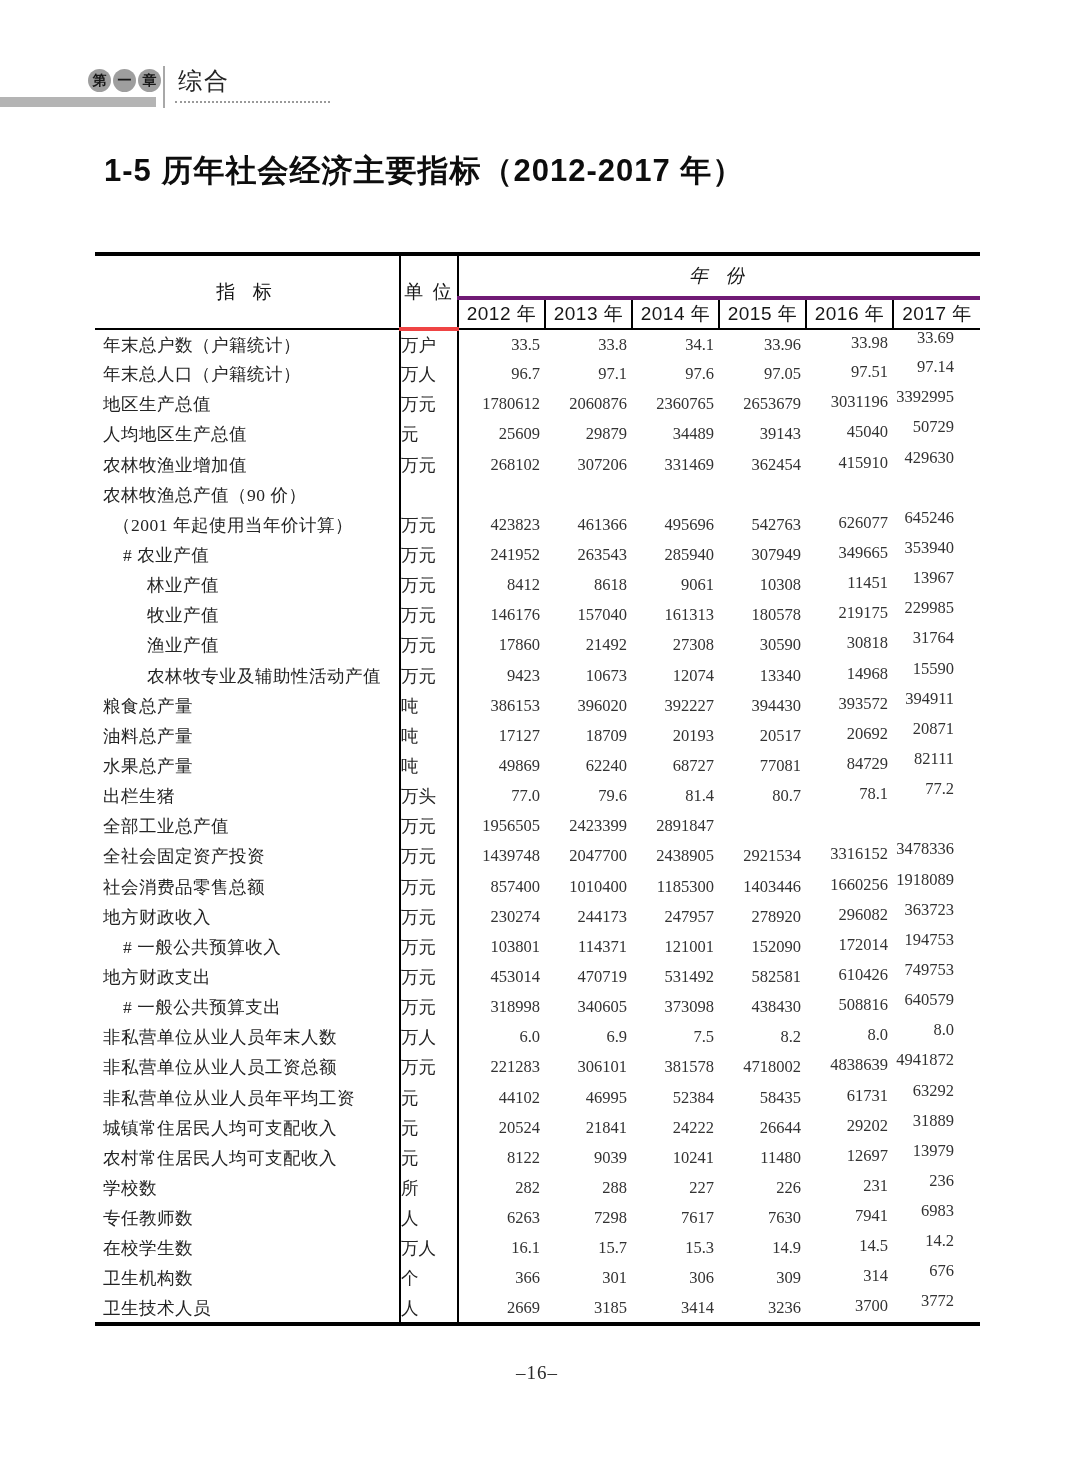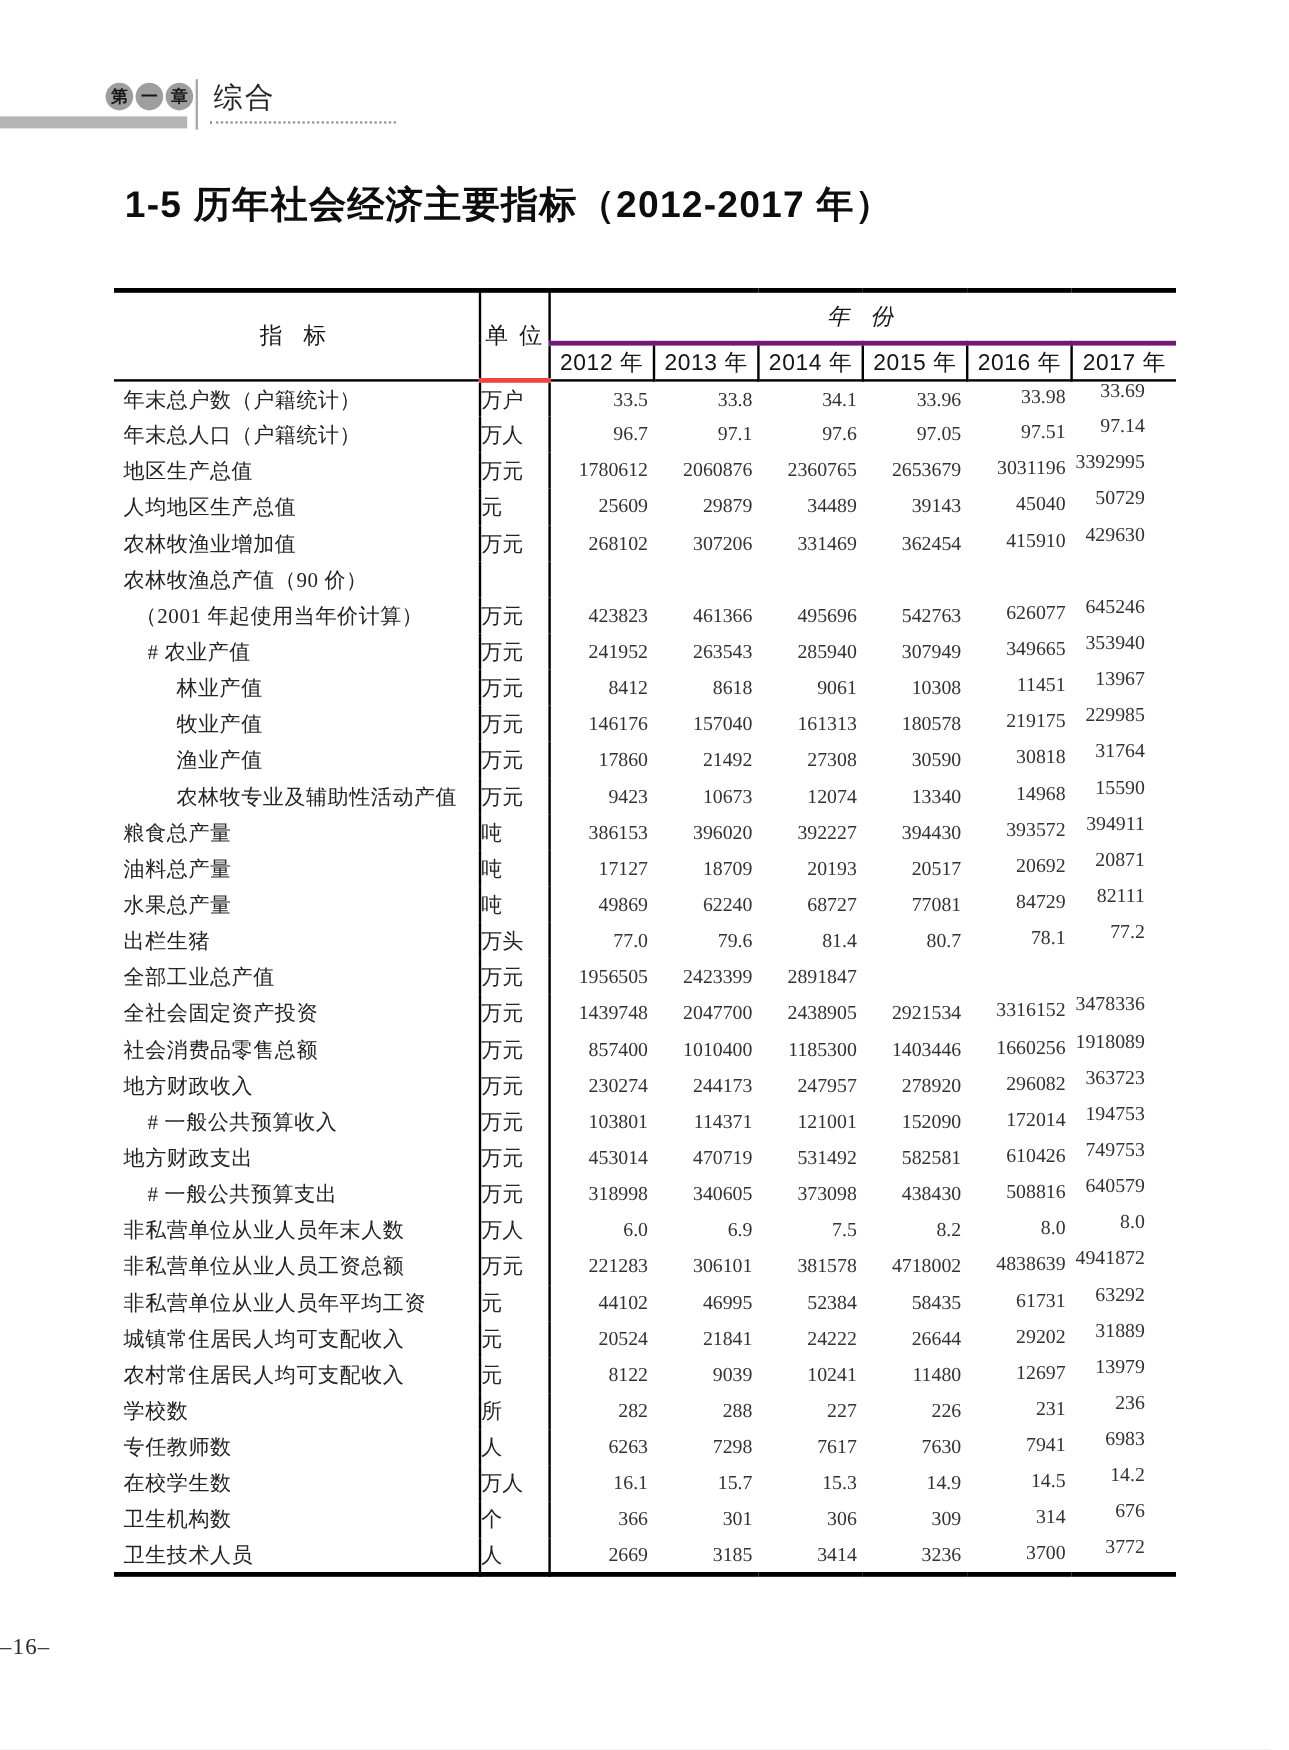--- a/index.html
+++ b/index.html
@@ -48,21 +48,21 @@
   
   .title {
     position:absolute; left:94px; top:140px; margin:10px;
     font-family:"Liberation Sans","DejaVu Sans",sans-serif;
     font-size:31px; font-weight:bold; color:#0d0d0d;
     letter-spacing:1px; white-space:nowrap;
   }
 
   
   table.stats {
-    position:absolute; left:95px; top:240px;
+    position:absolute; left:95px; top:252px;
     width:885px;
     border-collapse:collapse; table-layout:fixed;
     border-top:4px solid #000;
     border-bottom:4px solid #000;
   }
   table.stats col.c1 { width:305px; }
   table.stats col.c2 { width:58px; }
   table.stats col.cy { width:87px; }
 
   thead th {
@@ -100,21 +100,21 @@
     text-align:right; padding-right:5px;
     font-size:16.5px; color:#323232;
     font-family:"Liberation Serif","DejaVu Serif",serif;
   }
   td.c-val.colr4 { transform:translateY(-2px); }
   td.c-val.colr5 { transform:translateY(-7px); padding-right:26px; }
 
   
   .pageno {
     position:absolute; left:0; right:0; top:1362px;
-    font-size:19px; color:#2a2a2a;
+    text-align:center; font-size:19px; color:#2a2a2a;
     letter-spacing:1px;
   }
 </style>
 </head>
 <body>
 
 <div class="page">
 
   <div class="header-bar"></div>
   <div class="badge" id="badge">

